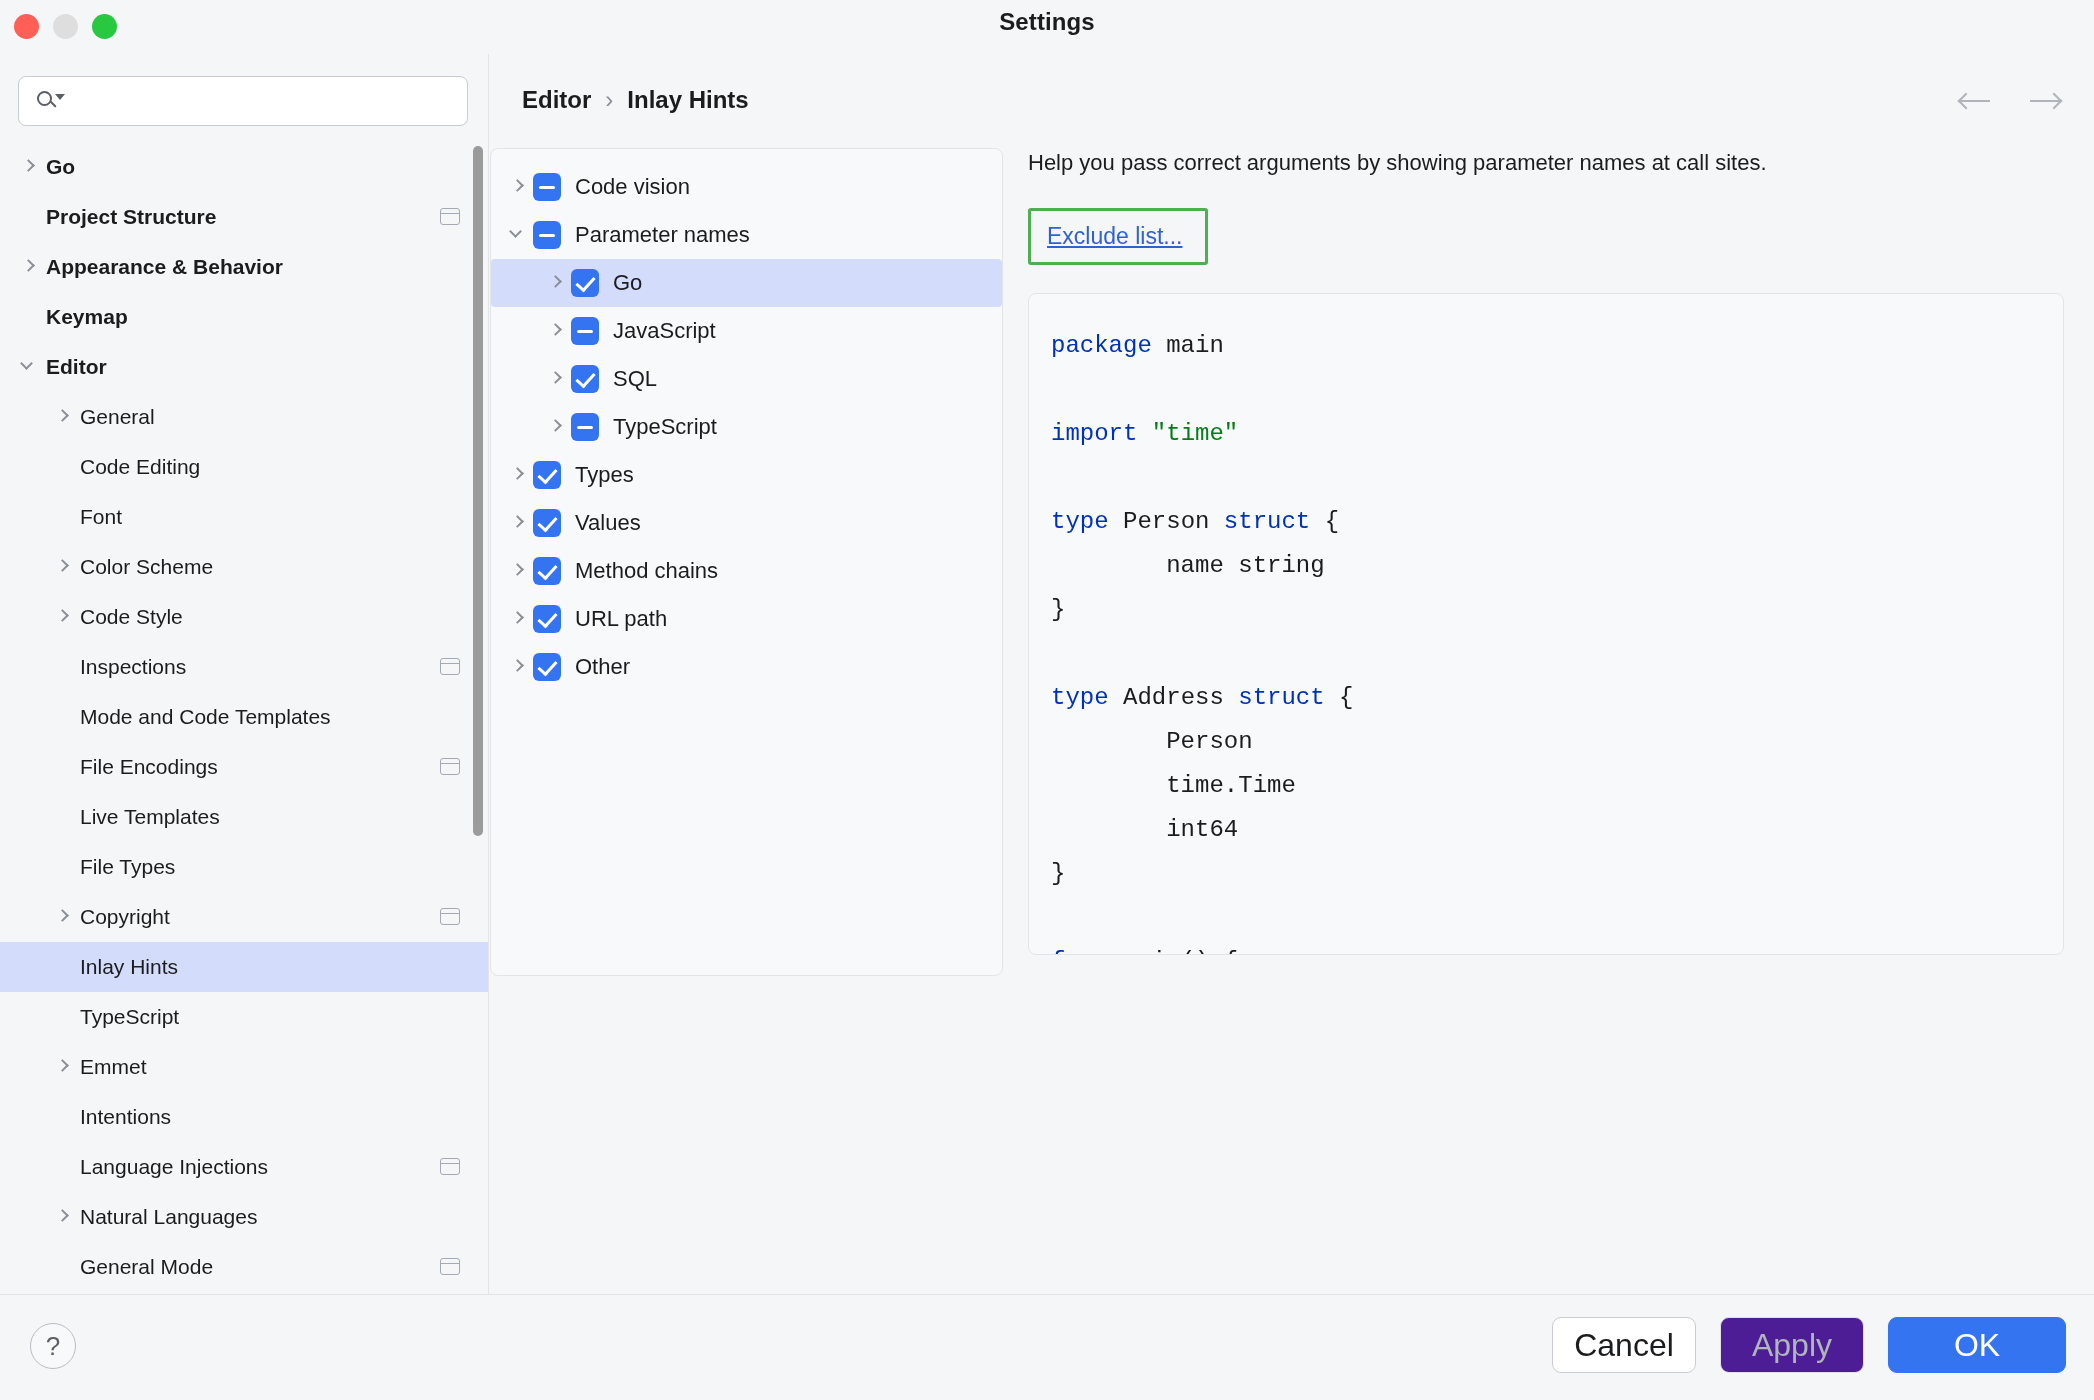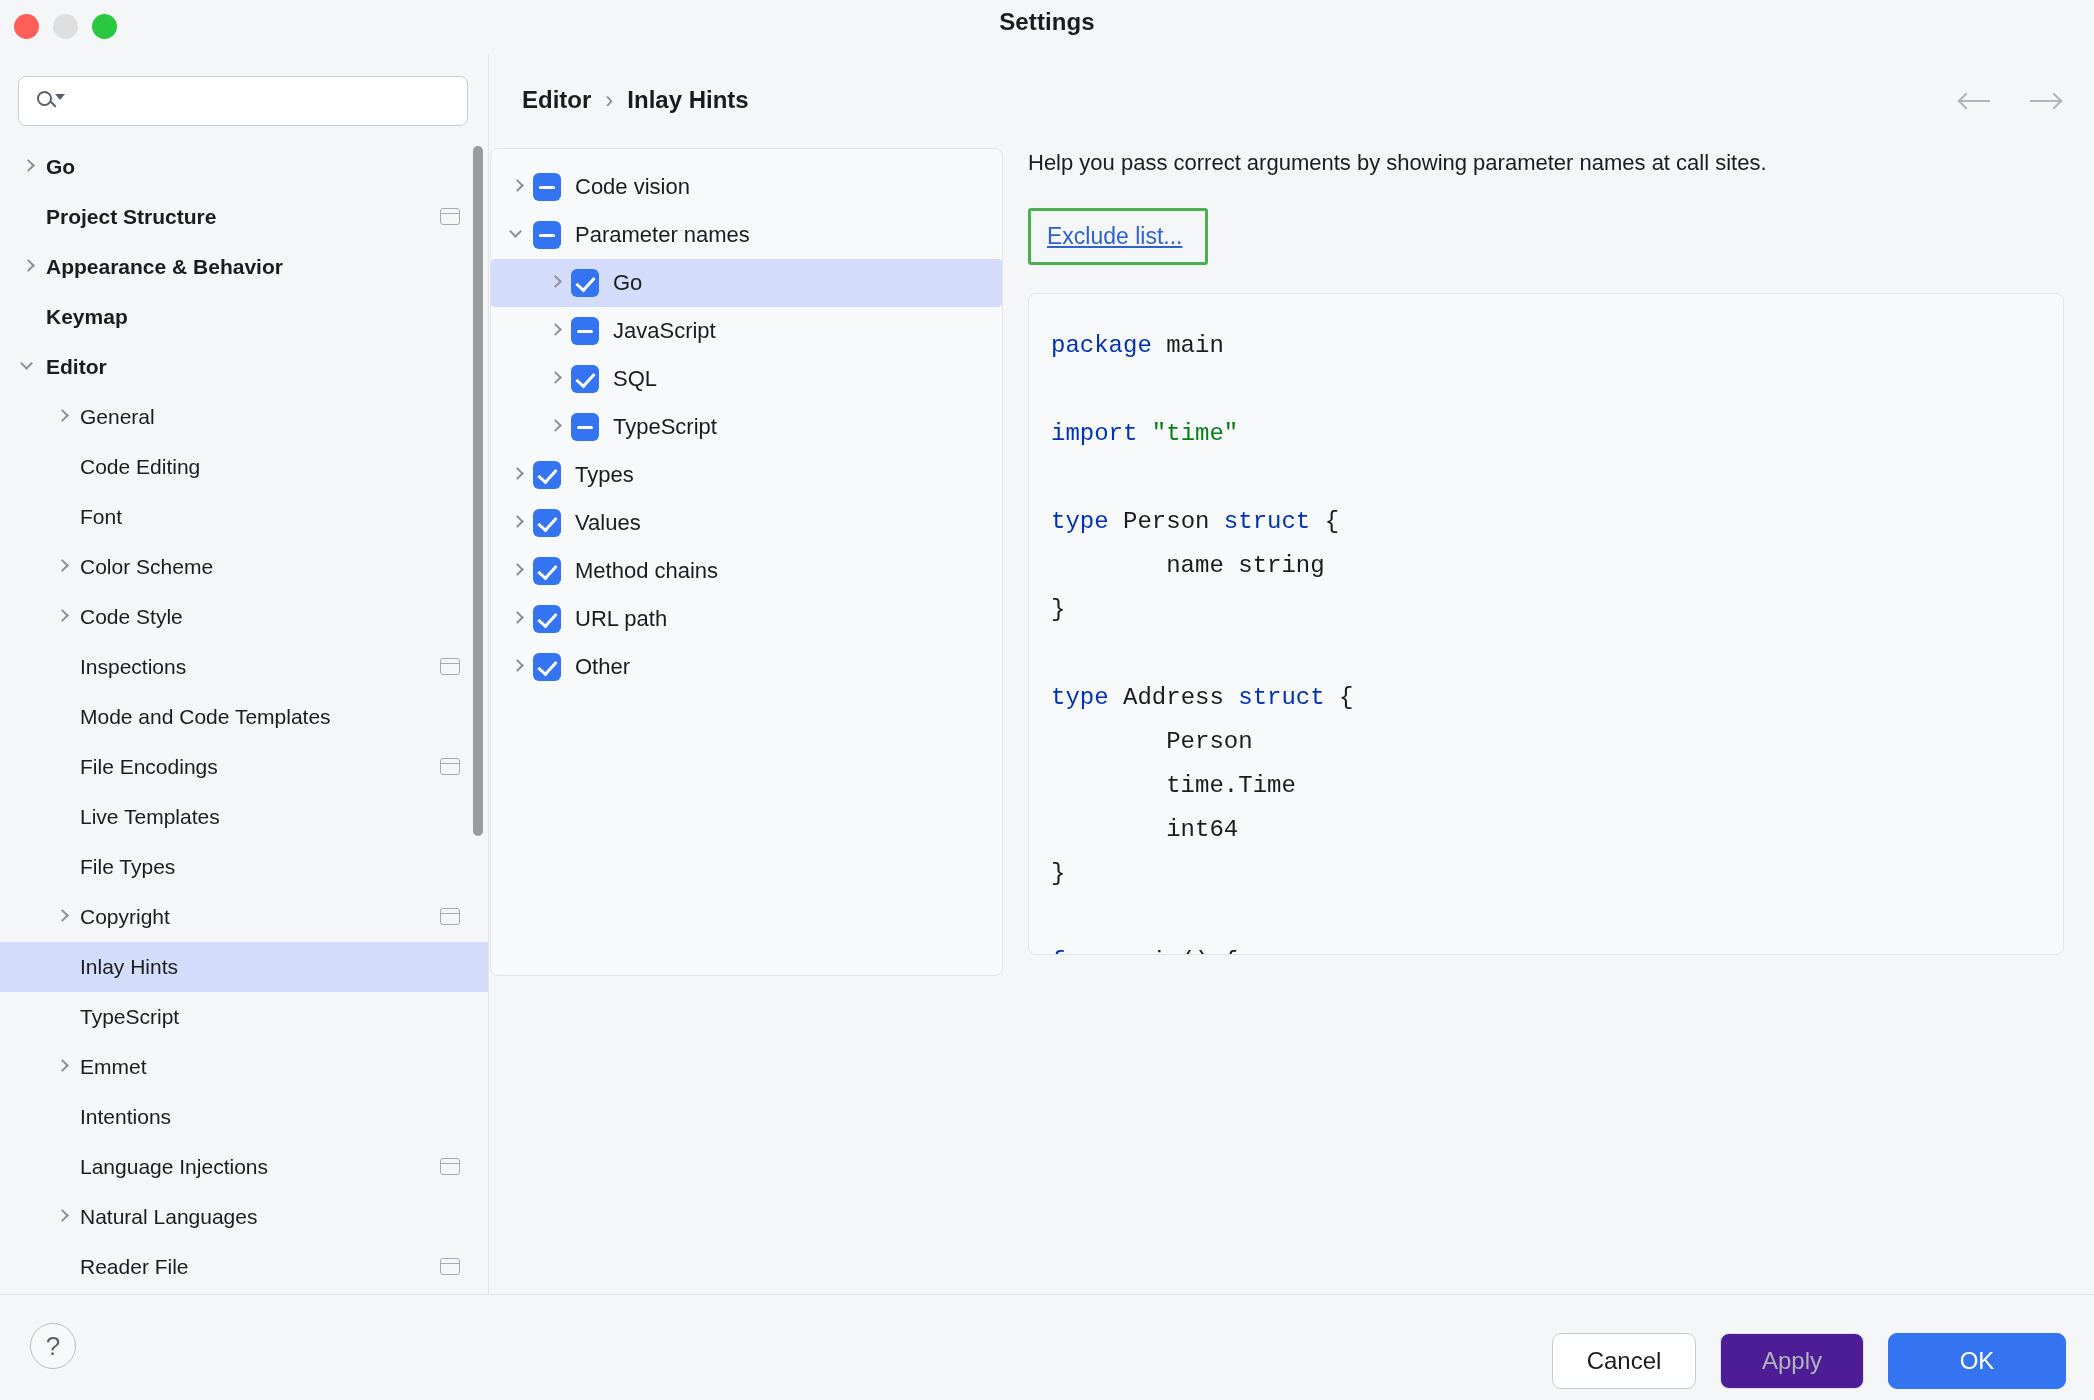--- a/index.html
+++ b/index.html
@@ -211,21 +211,21 @@
     display: flex; align-items: center; justify-content: center;
     font-size: 26px; cursor: pointer; background: #f8f9fa;
   }
   .btns {
     position: absolute; right: 28px; top: 22px;
     display: flex; gap: 24px; align-items: center;
   }
   .btn {
     height: 56px; min-width: 144px; border-radius: 9px;
     display: flex; align-items: center; justify-content: center;
-    font-size: 24px; cursor: pointer; margin-top: 16px;
+    font-size: 32px; cursor: pointer;
   }
   .btn.cancel { background: #fff; border: 1px solid #c9ccd2; color: #1b1c1e; }
   .btn.apply { background: #4c1d95; border: 1px solid #dfe1e5; color: #b0b4bb; }
   .btn.ok { background: #3574f0; border: 1px solid #3574f0; color: #fff; min-width: 178px; }
 </style>
 </head>
 <body>
 
 <div class="window">
 
@@ -379,21 +379,21 @@
         <div class="s-item">
           <span style="display: inline-block; width: 34px;"></span>
           <span class="s-arrow">
             <span class="chev"></span>
           </span>
           <span class="s-label">Natural Languages</span>
         </div>
         <div class="s-item">
           <span style="display: inline-block; width: 34px;"></span>
           <span class="s-arrow none"></span>
-          <span class="s-label">Reader File</span>
+          <span class="s-label">General Mode</span>
           <span class="panel-icon"></span>
         </div>
       </div>
     <div class="sb-track"></div>
   </div>
 
   <div class="main">
     <div class="breadcrumb">
       <span>Editor</span>
       <span class="crumb-sep">›</span>

